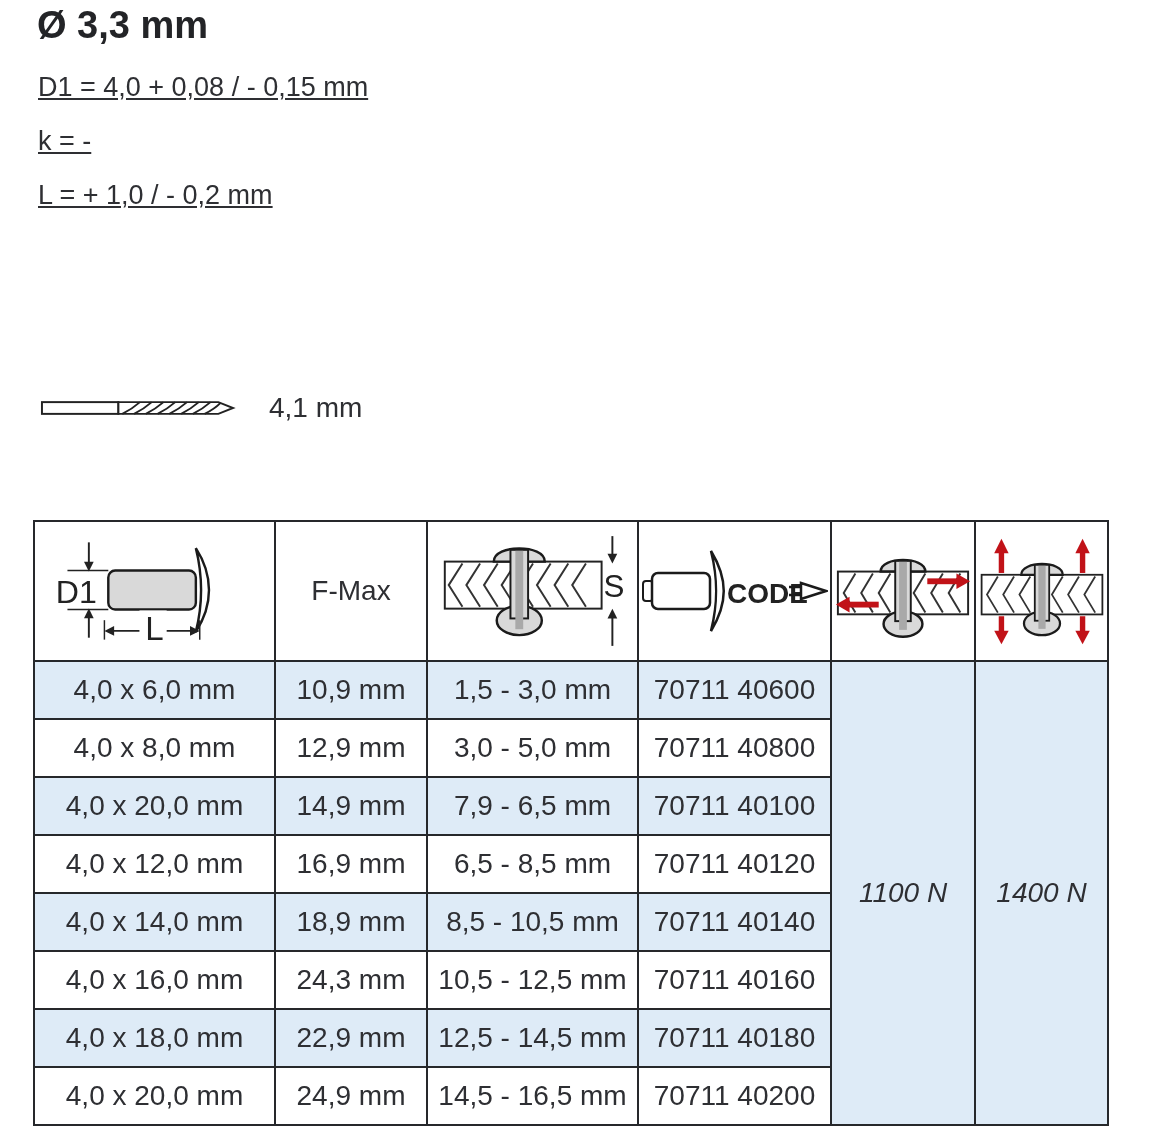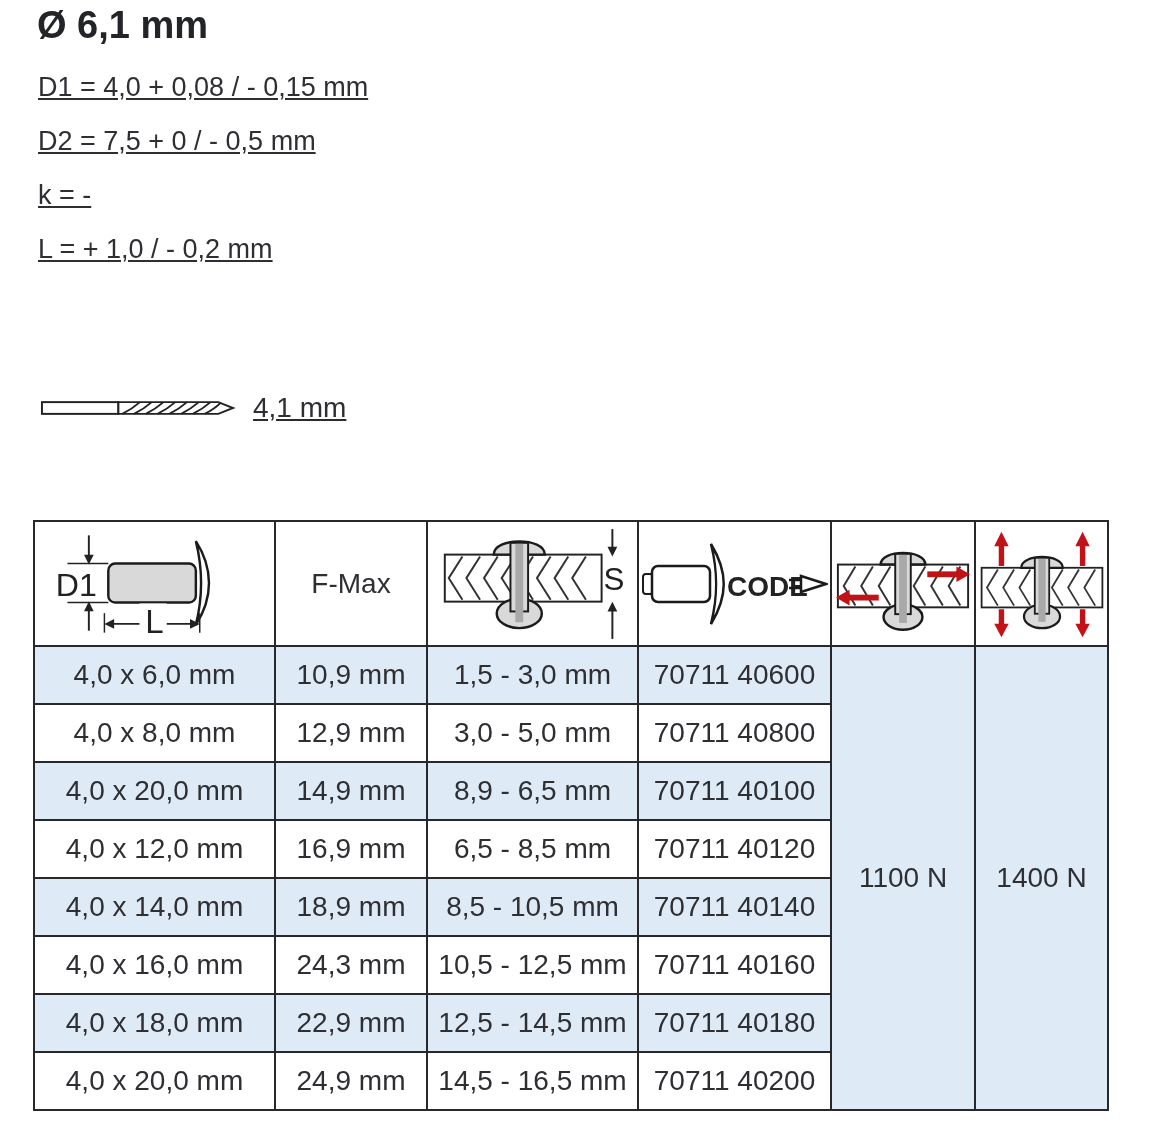--- a/index.html
+++ b/index.html
@@ -9,48 +9,47 @@
   }
   .page-title{
     position:absolute;left:37px;top:4px;margin:0;
     font-size:38px;font-weight:700;color:#232427;letter-spacing:0px;
   }
   .spec-list{position:absolute;left:38px;top:60px;}
   .spec-line{
     margin:0;height:54px;line-height:54px;font-size:27px;color:#2e2f33;white-space:pre;text-decoration:underline;
   }
   .drill-row{
-    position:absolute;left:40px;top:392px;display:flex;align-items:center;gap:17px;text-decoration:underline;
+    position:absolute;left:40px;top:392px;display:flex;align-items:center;gap:33px;
   }
   .drill-row .drill-label{font-size:28px;color:#2e2f33;}
   .spec-table{
     position:absolute;left:33px;top:520px;width:1074px;
     border-collapse:collapse;table-layout:fixed;background:#ffffff;
   }
   .spec-table td,.spec-table th{
     border:2px solid #26282b;padding:0;text-align:center;vertical-align:middle;
     font-weight:400;font-size:28px;color:#2e2f33;overflow:hidden;
   }
-  .spec-table thead tr{height:125px;}
+  .spec-table thead tr{height:140px;}
   .spec-table tbody tr{height:58px;}
   .spec-table tbody tr:nth-child(odd) td{background:#deebf7;}
   .spec-table tbody tr:nth-child(even) td{background:#ffffff;}
-  .spec-table td.span-cell{background:#deebf7 !important;font-size:28px;}
+  .spec-table td.span-cell{background:#deebf7 !important;font-size:28px;font-style:italic;}
   .fmax-header{font-size:31px;}
   svg{display:block;margin:0 auto;}
   svg text{font-family:"Liberation Sans", sans-serif;fill:#222;}
 </style>
 </head>
 <body>
 
-<h1 class="page-title">Ø 6,1 mm</h1>
+<h1 class="page-title">Ø 3,3 mm</h1>
 
 <div class="spec-list">
   <p class="spec-line">D1 = 4,0 + 0,08 / - 0,15 mm</p>
-  <p class="spec-line">D2 = 7,5 + 0 / - 0,5 mm</p>
   <p class="spec-line">k = -</p>
   <p class="spec-line">L = + 1,0 / - 0,2 mm</p>
 </div>
 
 <div class="drill-row">
   <span>
     <svg width="196" height="30" viewBox="0 0 200 30">
       <rect x="2" y="9" width="78" height="12" fill="#ffffff" stroke="#222" stroke-width="2"></rect>
       <path d="M80,9 H182 L197,15 L182,21 H80 Z" fill="#ffffff" stroke="#222" stroke-width="2"></path>
       <path d="M84,21 Q94,16 102,9" fill="none" stroke="#222" stroke-width="2"></path>
@@ -199,21 +198,21 @@
     </tr>
     <tr>
       <td>4,0 x 8,0 mm</td>
       <td>12,9 mm</td>
       <td>3,0 - 5,0 mm</td>
       <td>70711 40800</td>
     </tr>
     <tr>
       <td>4,0 x 20,0 mm</td>
       <td>14,9 mm</td>
-      <td>8,9 - 6,5 mm</td>
+      <td>7,9 - 6,5 mm</td>
       <td>70711 40100</td>
     </tr>
     <tr>
       <td>4,0 x 12,0 mm</td>
       <td>16,9 mm</td>
       <td>6,5 - 8,5 mm</td>
       <td>70711 40120</td>
     </tr>
     <tr>
       <td>4,0 x 14,0 mm</td>

